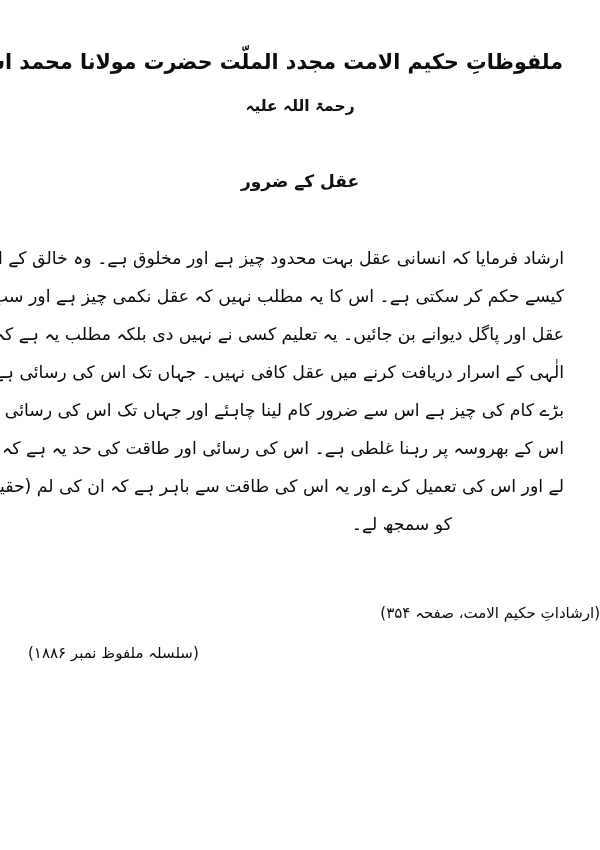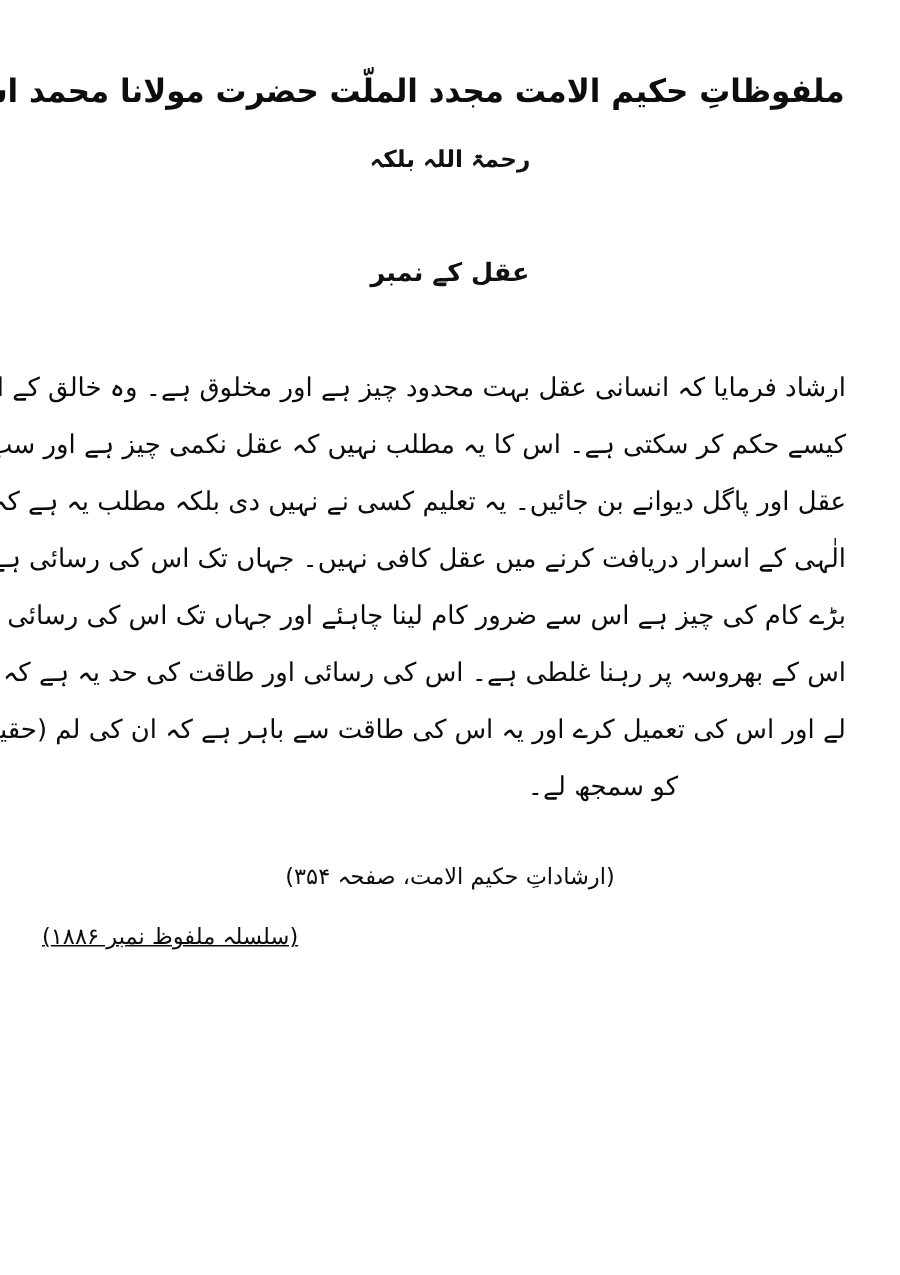--- a/index.html
+++ b/index.html
@@ -87,56 +87,55 @@
 
   
   .body-line.last {
     text-align: center;
     text-align-last: right;
     padding-right: 112px;
   }
 
   
   .citation-primary {
-    margin-top: 31px;
-    text-align: center;
+    margin-top: 61px;
+    text-align: right;
     font-size: 15px;
     font-weight: 500;
     direction: rtl;
     color: #0c0c0c;
   }
 
   .citation-secondary {
     margin-top: 22px;
     text-align: left;
     padding-left: 0;
     padding-right: 0;
     font-size: 15px;
     font-weight: 500;
     direction: rtl;
     color: #0c0c0c;
   }
 
   .citation-secondary .cite-inner {
     display: inline-block;
     margin-left: 28px;
-    text-decoration: underline;
   }
 </style>
 </head>
 <body>
 
 <div class="page">
 
   <div class="title-block">
     <div class="main-title">ملفوظاتِ حکیم الامت مجدد الملّت حضرت مولانا محمد اشرف علی تھانوی</div>
-    <div class="sub-title">رحمۃ اللہ بلکہ</div>
+    <div class="sub-title">رحمۃ اللہ علیہ</div>
   </div>
 
-  <div class="section-heading">عقل کے نمبر</div>
+  <div class="section-heading">عقل کے ضرور</div>
 
   <div class="body-block">
     <p class="body-line">ارشاد فرمایا کہ انسانی عقل بہت محدود چیز ہے اور مخلوق ہے۔ وہ خالق کے اسرار میں</p>
     <p class="body-line">کیسے حکم کر سکتی ہے۔ اس کا یہ مطلب نہیں کہ عقل نکمی چیز ہے اور سب اس کو چھوڑ کر بے</p>
     <p class="body-line">عقل اور پاگل دیوانے بن جائیں۔ یہ تعلیم کسی نے نہیں دی بلکہ مطلب یہ ہے کہ احکامِ</p>
     <p class="body-line">الٰہی کے اسرار دریافت کرنے میں عقل کافی نہیں۔ جہاں تک اس کی رسائی ہے وہاں تک</p>
     <p class="body-line">بڑے کام کی چیز ہے اس سے ضرور کام لینا چاہئے اور جہاں تک اس کی رسائی نہیں وہاں</p>
     <p class="body-line">اس کے بھروسہ پر رہنا غلطی ہے۔ اس کی رسائی اور طاقت کی حد یہ ہے کہ احکامِ الٰہی سمجھ</p>
     <p class="body-line">لے اور اس کی تعمیل کرے اور یہ اس کی طاقت سے باہر ہے کہ ان کی لم (حقیقت، سبب)</p>
     <p class="body-line last">کو سمجھ لے۔</p>

